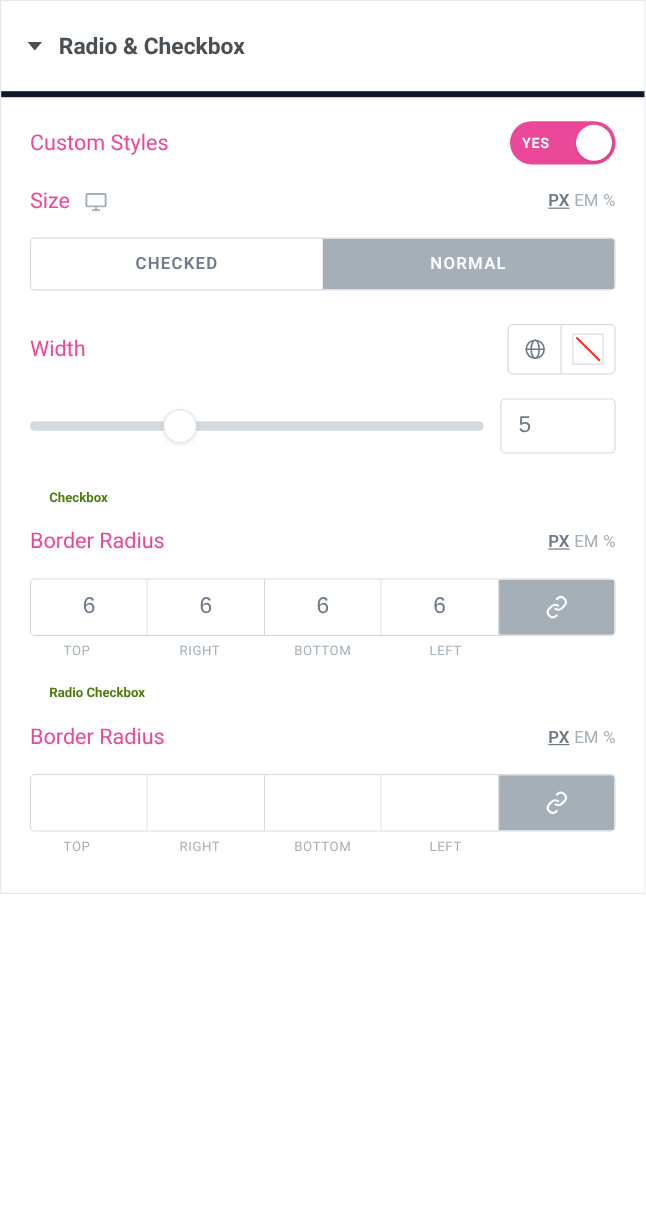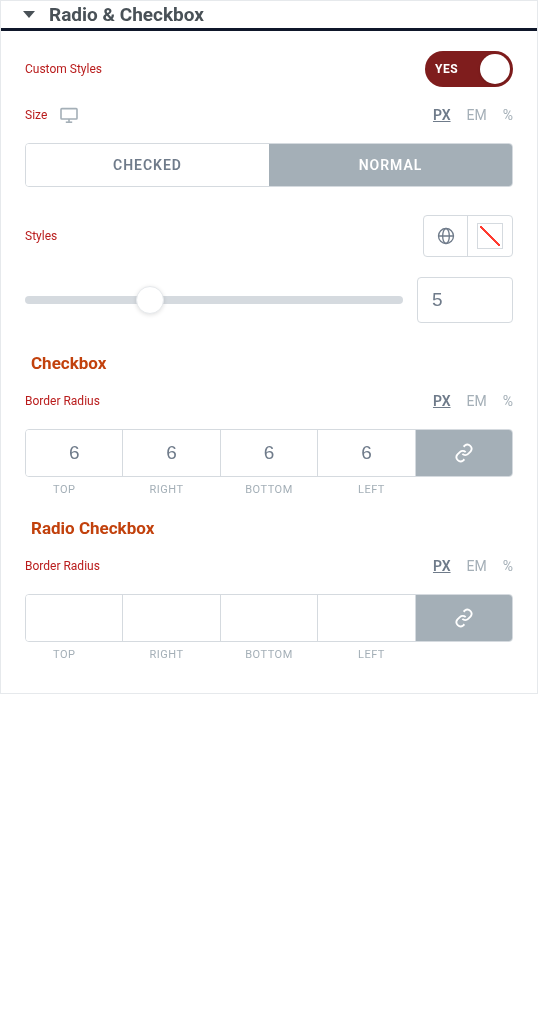--- a/index.html
+++ b/index.html
@@ -6,22 +6,22 @@
     body {
       font-family: -apple-system, BlinkMacSystemFont, "Segoe UI", Roboto, sans-serif;
       background: #fff;
       width: 538px;
       color: #5f6b7a;
     }
     .panel { border: 1px solid #e6e9ec; }
     .header {
       display: flex;
       align-items: center;
-      padding: 2px 22px;
-      border-bottom: 3px solid #0f172a;
+      padding: 26px 22px;
+      border-bottom: 5px solid #0f172a;
       gap: 14px;
     }
     .caret {
       width: 0; height: 0;
       border-left: 6px solid transparent;
       border-right: 6px solid transparent;
       border-top: 7px solid #495157;
     }
     .header-title {
       font-weight: 700;
@@ -29,31 +29,31 @@
       color: #495157;
     }
     .content { padding: 20px 24px 10px; }
     .row {
       display: flex;
       align-items: center;
       justify-content: space-between;
       margin-bottom: 20px;
     }
     .label {
-      font-size: 12px;
-      color: #b91c1c;
+      font-size: 18px;
+      color: #ec4899;
       display: flex;
       align-items: center;
       gap: 12px;
     }
     .toggle {
       position: relative;
       width: 88px;
       height: 36px;
-      background: #7f1d1d;
+      background: #ec4899;
       border-radius: 18px;
       display: flex;
       align-items: center;
       padding: 0 10px;
     }
     .toggle-label {
       color: #fff;
       font-size: 12px;
       font-weight: 700;
       letter-spacing: 0.5px;
@@ -62,21 +62,21 @@
       position: absolute;
       right: 3px;
       width: 30px;
       height: 30px;
       background: #fff;
       border-radius: 50%;
       box-shadow: 0 1px 3px rgba(0,0,0,0.15);
     }
     .units {
       display: flex;
-      gap: 16px;
+      gap: 4px;
       font-size: 14px;
       color: #a4afb7;
       align-items: center;
     }
     .unit {
       cursor: pointer;
     }
     .unit.active {
       color: #6f7b8a;
       font-weight: 600;
@@ -165,23 +165,23 @@
     }
     .swatch::after {
       content: '';
       position: absolute;
       left: 2px; top: 2px;
       right: 2px; bottom: 2px;
       background: linear-gradient(to top right, transparent 47%, #ff3b30 47%, #ff3b30 53%, transparent 53%);
     }
     .section-title {
       font-weight: 700;
-      font-size: 17px;
-      color: #c2410c;
-      margin: 10px 6px 20px;
+      font-size: 11px;
+      color: #4d7c0f;
+      margin: 10px 16px 20px;
     }
     .dimension-grid {
       display: flex;
       border: 1px solid #d5dadf;
       border-radius: 4px;
       overflow: hidden;
       margin-bottom: 6px;
     }
     .dim-cell {
       flex: 1;
@@ -257,21 +257,21 @@
         <span class="unit">%</span>
       </div>
     </div>
 
     <div class="tabs">
       <div class="tab inactive">CHECKED</div>
       <div class="tab active">NORMAL</div>
     </div>
 
     <div class="row">
-      <div class="label">Styles</div>
+      <div class="label">Width</div>
       <div class="color-controls">
         <div class="color-btn">
           <svg class="globe-icon" viewBox="0 0 24 24" fill="none" stroke="#6f7b8a" stroke-width="1.6">
             <circle cx="12" cy="12" r="9"></circle>
             <ellipse cx="12" cy="12" rx="4" ry="9"></ellipse>
             <line x1="3" y1="12" x2="21" y2="12"></line>
           </svg>
         </div>
         <div class="color-btn">
           <div class="swatch"></div>

